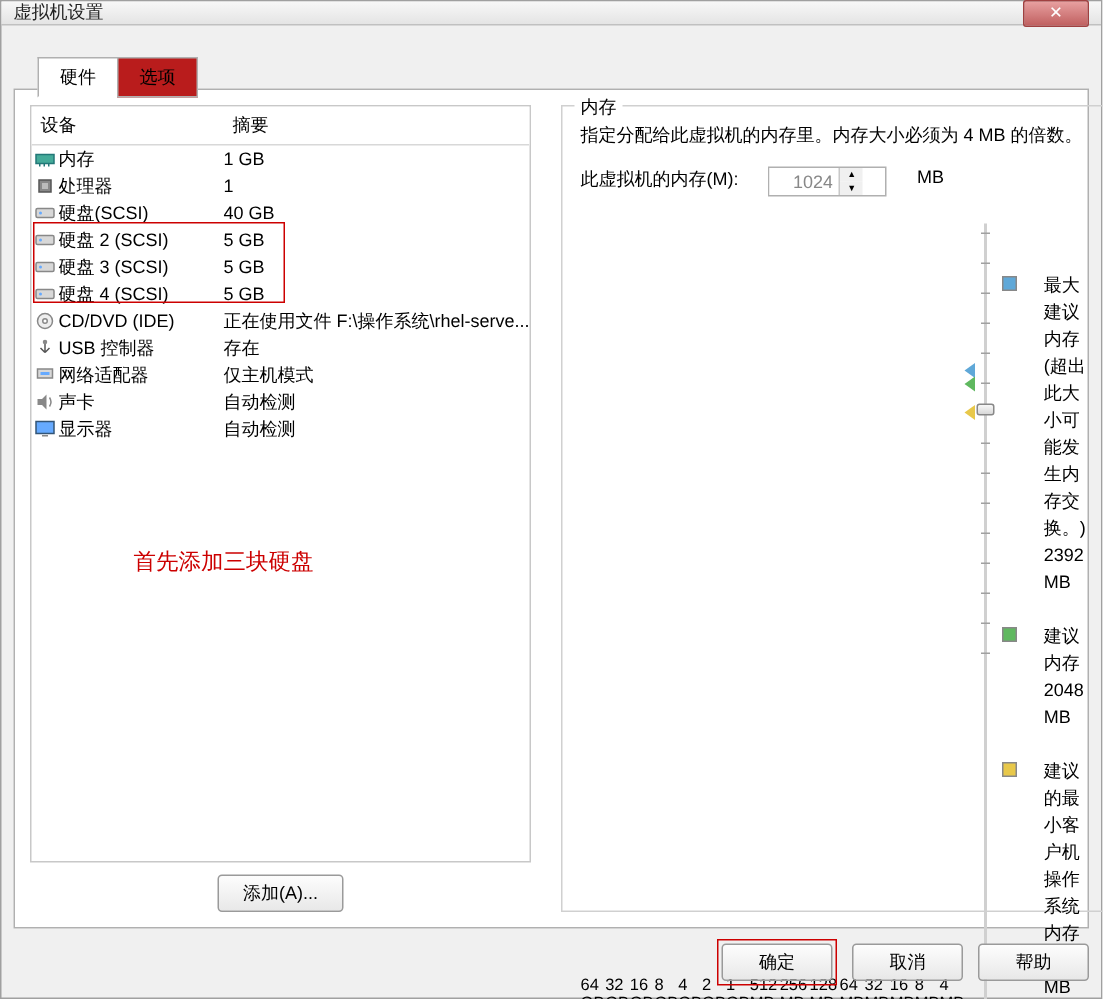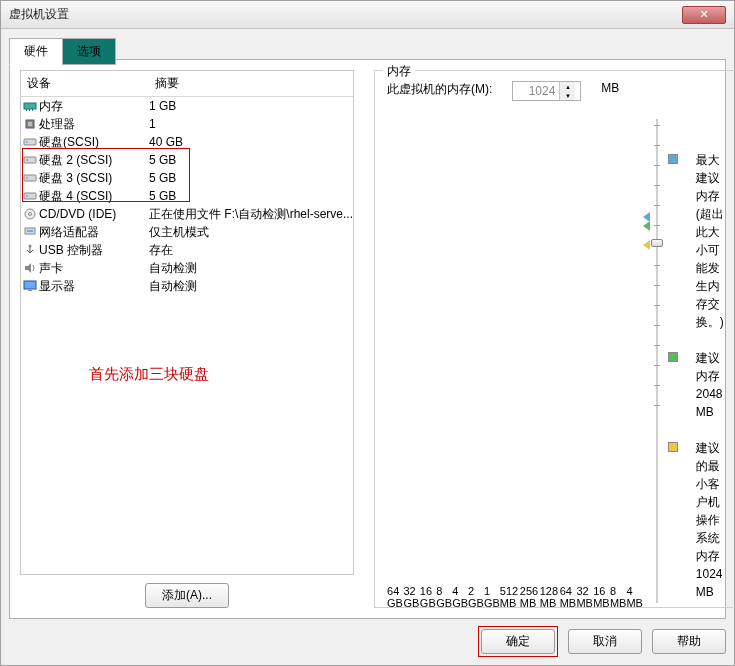--- a/index.html
+++ b/index.html
@@ -1,28 +1,28 @@
 <!DOCTYPE html>
 <html><head>
 <meta charset="utf-8">
 <style>
 * { box-sizing: border-box; margin: 0; padding: 0; font-family: "Microsoft YaHei", "Segoe UI", Tahoma, sans-serif; font-size: 12px; }
 body { background: #f0f0f0; width: 735px; height: 666px; position: relative; overflow: hidden; }
 
 .window { position: absolute; inset: 0; background: #f0f0f0; border: 1px solid #a0a0a0; }
-.titlebar { height: 28px; background: linear-gradient(#f8f8f8,#e4e4e4); border-bottom: 1px solid #c0c0c0; display: flex; align-items: center; padding: 0 8px; justify-content: space-between; }
+.titlebar { height: 16px; background: linear-gradient(#f8f8f8,#e4e4e4); border-bottom: 1px solid #c0c0c0; display: flex; align-items: center; padding: 0 8px; justify-content: space-between; }
 .titlebar .title { font-size: 12px; color: #222; }
 .titlebar .close { width: 44px; height: 18px; background: linear-gradient(#e8a0a0,#c06060); border: 1px solid #a04040; border-radius: 2px; display: flex; align-items: center; justify-content: center; color: #fff; font-size: 11px; }
 
 .body { position: absolute; top: 28px; left: 0; right: 0; bottom: 0; padding: 8px; }
 
-.tabs { display: flex; position: relative; top: 1px; z-index: 2; }
+.tabs { display: flex; position: relative; top: 1px; z-index: 2; margin-left: 16px; }
 .tab { padding: 4px 14px; border: 1px solid #b0b0b0; background: #f0f0f0; margin-right: -1px; cursor: default; }
 .tab.active { background: #fff; border-bottom: 1px solid #fff; }
-.tab.inactive { background: #0f766e; }
+.tab.inactive { background: #b91c1c; }
 
 .tabpanel { border: 1px solid #b0b0b0; background: #fff; position: absolute; top: 30px; left: 8px; right: 8px; bottom: 46px; display: flex; }
 
 .leftpane { width: 378px; padding: 10px; display: flex; flex-direction: column; }
 .devbox { border: 1px solid #c8c8c8; flex: 1; position: relative; overflow: hidden; }
 .devhead { display: flex; background: #fff; border-bottom: 1px solid #d8d8d8; }
 .devhead div { padding: 4px 6px; font-weight: normal; }
 .col1 { width: 128px; padding-left: 4px; }
 .col2 { flex: 1; }
 .devlist { }
@@ -36,21 +36,21 @@
 
 .btnrow { display: flex; justify-content: center; margin-top: 8px; }
 .btn { min-width: 84px; padding: 3px 14px; background: linear-gradient(#fdfdfd,#e8e8e8); border: 1px solid #9a9a9a; border-radius: 3px; text-align: center; cursor: default; }
 .btn.disabled { color: #9a9a9a; }
 
 .rightpane { flex: 1; padding: 10px; }
 .group { border: 1px solid #d0d0d0; height: 100%; padding: 10px 12px 12px; position: relative; }
 .group .legend { position: absolute; top: -8px; left: 8px; background: #fff; padding: 0 4px; }
 .desc { line-height: 1.5; margin-bottom: 12px; }
 .memrow { display: flex; gap: 20px; margin-bottom: 14px; }
-.spinwrap { display: inline-flex; border: 1px solid #b0b0b0; background: #fff; width: 69px; height: 20px; }
+.spinwrap { display: inline-flex; border: 1px solid #b0b0b0; background: #fff; width: 79px; height: 20px; }
 .spinwrap input { border: none; width: 46px; text-align: right; padding-right: 4px; color: #888; outline: none; }
 .spinbtns { width: 16px; display: flex; flex-direction: column; border-left: 1px solid #c8c8c8; }
 .spinbtns div { flex: 1; font-size: 6px; display: flex; align-items: center; justify-content: center; background: #f0f0f0; }
 
 .sliderarea { display: flex; }
 .scale { display: flex; flex-direction: row; align-items: flex-end; margin-right: 6px; }
 .scale .tick { height: 20px; display: flex; align-items: center; font-size: 11px; }
 .track { width: 16px; position: relative; margin-right: 10px; }
 .trackline { position: absolute; left: 7px; top: 4px; bottom: 4px; width: 2px; background: #d0d0d0; }
 .ticks { position: absolute; inset: 0; }
@@ -152,41 +152,41 @@
                 <span class="sum">5 GB</span>
               </div>
               <div class="row">
                 <span class="ic">
                   <svg viewBox="0 0 14 12">
                     <circle cx="7" cy="6" r="5" fill="#eee" stroke="#888"></circle>
                     <circle cx="7" cy="6" r="1.5" fill="#fff" stroke="#888"></circle>
                   </svg>
                 </span>
                 <span class="lbl">CD/DVD (IDE)</span>
-                <span class="sum">正在使用文件 F:\自动检测\rhel-serve...</span>
+                <span class="sum">正在使用文件 F:\操作系统\rhel-serve...</span>
+              </div>
+              <div class="row">
+                <span class="ic">
+                  <svg viewBox="0 0 14 12">
+                    <path d="M7 1v8M7 9l-3-3M7 9l3-3" stroke="#555" fill="none"></path>
+                    <circle cx="7" cy="2" r="1.5" fill="#888"></circle>
+                  </svg>
+                </span>
+                <span class="lbl">USB 控制器</span>
+                <span class="sum">存在</span>
               </div>
               <div class="row">
                 <span class="ic">
                   <svg viewBox="0 0 14 12">
                     <rect x="2" y="2" width="10" height="6" fill="#d8d8d8" stroke="#888"></rect>
                     <rect x="4" y="4" width="6" height="2" fill="#6af"></rect>
                   </svg>
                 </span>
                 <span class="lbl">网络适配器</span>
                 <span class="sum">仅主机模式</span>
-              </div>
-              <div class="row">
-                <span class="ic">
-                  <svg viewBox="0 0 14 12">
-                    <path d="M7 1v8M7 9l-3-3M7 9l3-3" stroke="#555" fill="none"></path>
-                    <circle cx="7" cy="2" r="1.5" fill="#888"></circle>
-                  </svg>
-                </span>
-                <span class="lbl">USB 控制器</span>
-                <span class="sum">存在</span>
               </div>
               <div class="row">
                 <span class="ic">
                   <svg viewBox="0 0 14 12">
                     <path d="M2 4h3l3-3v10l-3-3H2z" fill="#888"></path>
                     <path d="M10 3q2 3 0 6" stroke="#888" fill="none"></path>
                   </svg>
                 </span>
                 <span class="lbl">声卡</span>
                 <span class="sum">自动检测</span>
@@ -205,20 +205,21 @@
           <div class="redbox"></div>
           <div class="annotation">首先添加三块硬盘</div>
         </div>
         <div class="btnrow">
           <div class="btn">添加(A)...</div>
         </div>
       </div>
       <div class="rightpane">
         <div class="group">
           <span class="legend">内存</span>
+          <div class="desc">指定分配给此虚拟机的内存里。内存大小必须为 4 MB 的倍数。</div>
           <div class="memrow">
             <span>此虚拟机的内存(M):</span>
             <span class="spinwrap">
               <input value="1024" style="">
               <span class="spinbtns">
                   <div>▲</div>
                   <div>▼</div>
                 </span>
             </span>
             <span>MB</span>
@@ -264,20 +265,21 @@
               <div class="marker tri" style="top:106px;border-right:7px solid #5fb85f"></div>
               <div class="marker tri" style="top:125px;border-right:7px solid #e8c84a"></div>
               <div class="thumb" style="top:124px"></div>
             </div>
             <div class="legenditems">
               <div class="li">
                 <div class="sq" style="background:#5fa8d8"></div>
                 <div class="litext">
                   <div>最大建议内存</div>
                   <div>(超出此大小可能发生内存交换。)</div>
+                  <div>2392 MB</div>
                 </div>
               </div>
               <div class="li" style="margin-top:18px">
                 <div class="sq" style="background:#5fb85f"></div>
                 <div class="litext">
                   <div>建议内存</div>
                   <div>2048 MB</div>
                 </div>
               </div>
               <div class="li" style="margin-top:18px">

